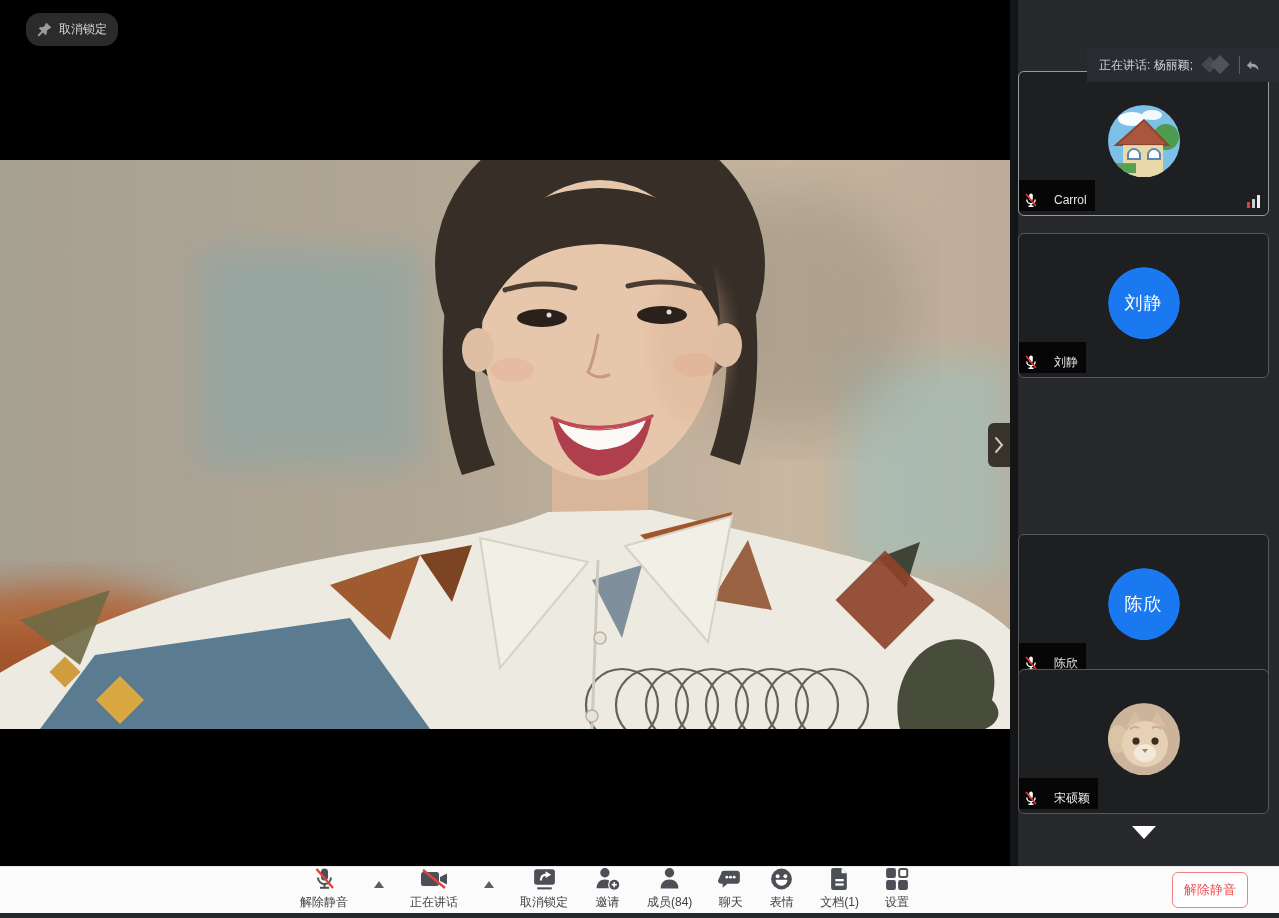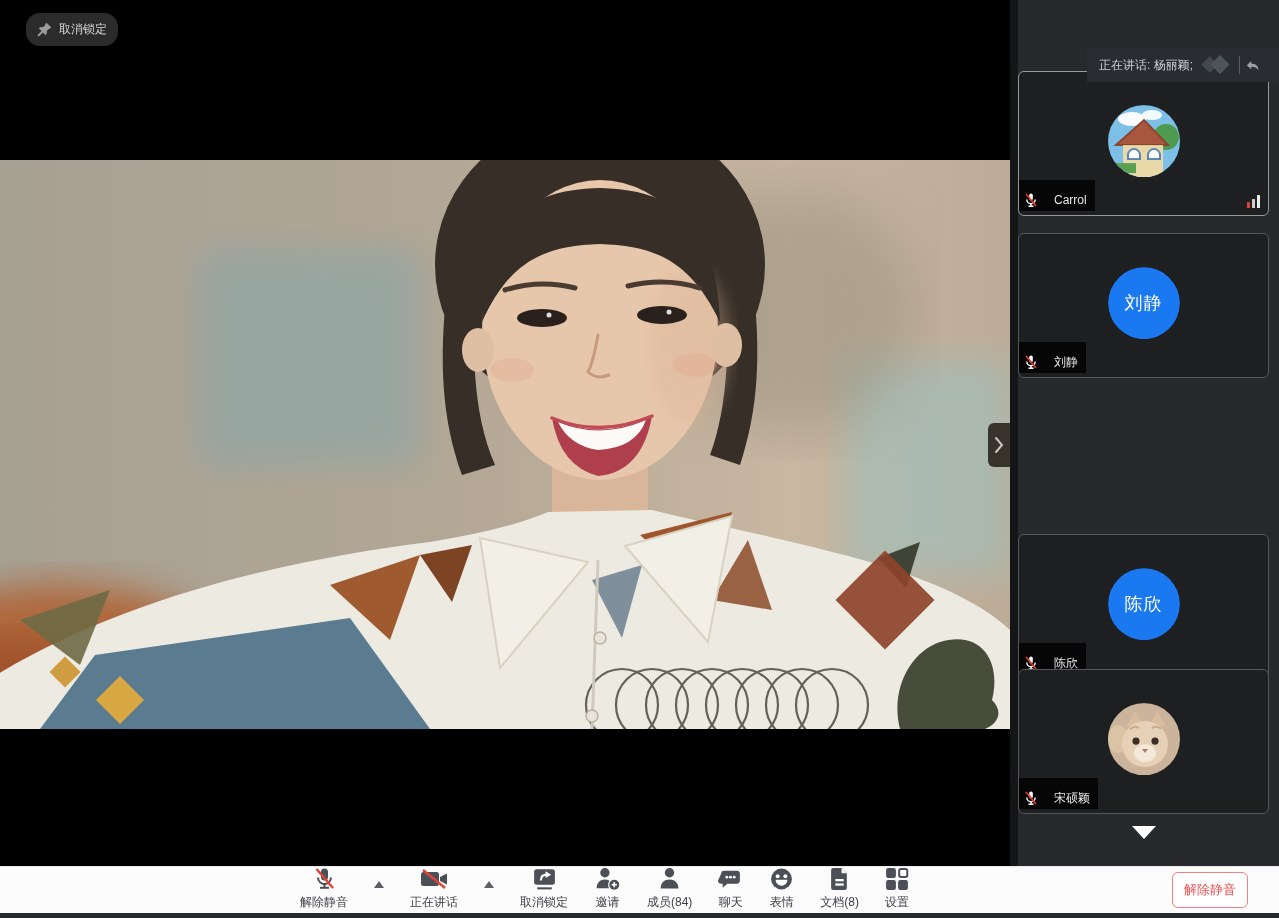--- a/index.html
+++ b/index.html
@@ -350,21 +350,21 @@
         <span class="tb-label">表情</span>
       </div>
 
       <div class="tb-item">
         <svg width="23" height="26" viewBox="0 0 22 24">
           <path d="M5 1.5 h8 l5 5 v14 a2 2 0 0 1 -2 2 h-11 a2 2 0 0 1 -2 -2 v-17 a2 2 0 0 1 2 -2 z" fill="#4c4f55"></path>
           <polygon points="13,1.5 18,6.5 13,6.5" fill="#fbfbfb"></polygon>
           <rect x="7" y="12" width="8" height="2.2" fill="#fff"></rect>
           <rect x="7" y="16.2" width="8" height="2.2" fill="#fff"></rect>
         </svg>
-        <span class="tb-label">文档(8)</span>
+        <span class="tb-label">文档(1)</span>
       </div>
 
       <div class="tb-item">
         <svg width="24" height="26" viewBox="0 0 22 22">
           <rect x="1" y="1" width="9" height="9" rx="2" fill="#4c4f55"></rect>
           <rect x="13" y="1.8" width="7.4" height="7.4" rx="1.6" fill="none" stroke="#4c4f55" stroke-width="1.8"></rect>
           <rect x="1" y="12" width="9" height="9" rx="2" fill="#4c4f55"></rect>
           <rect x="12" y="12" width="9" height="9" rx="2" fill="#4c4f55"></rect>
         </svg>
         <span class="tb-label">设置</span>

